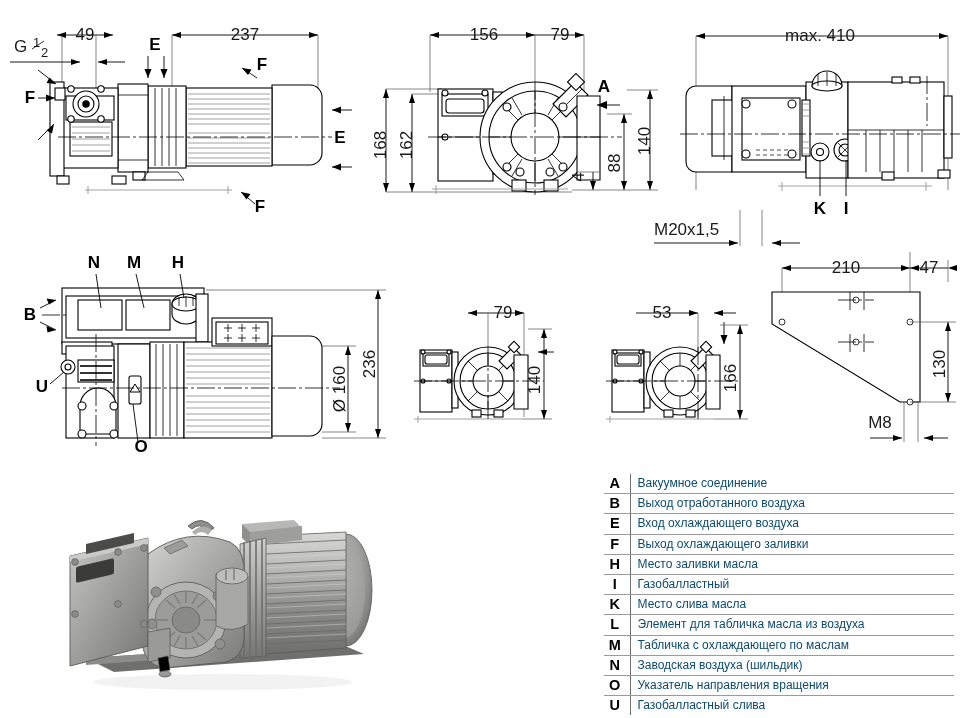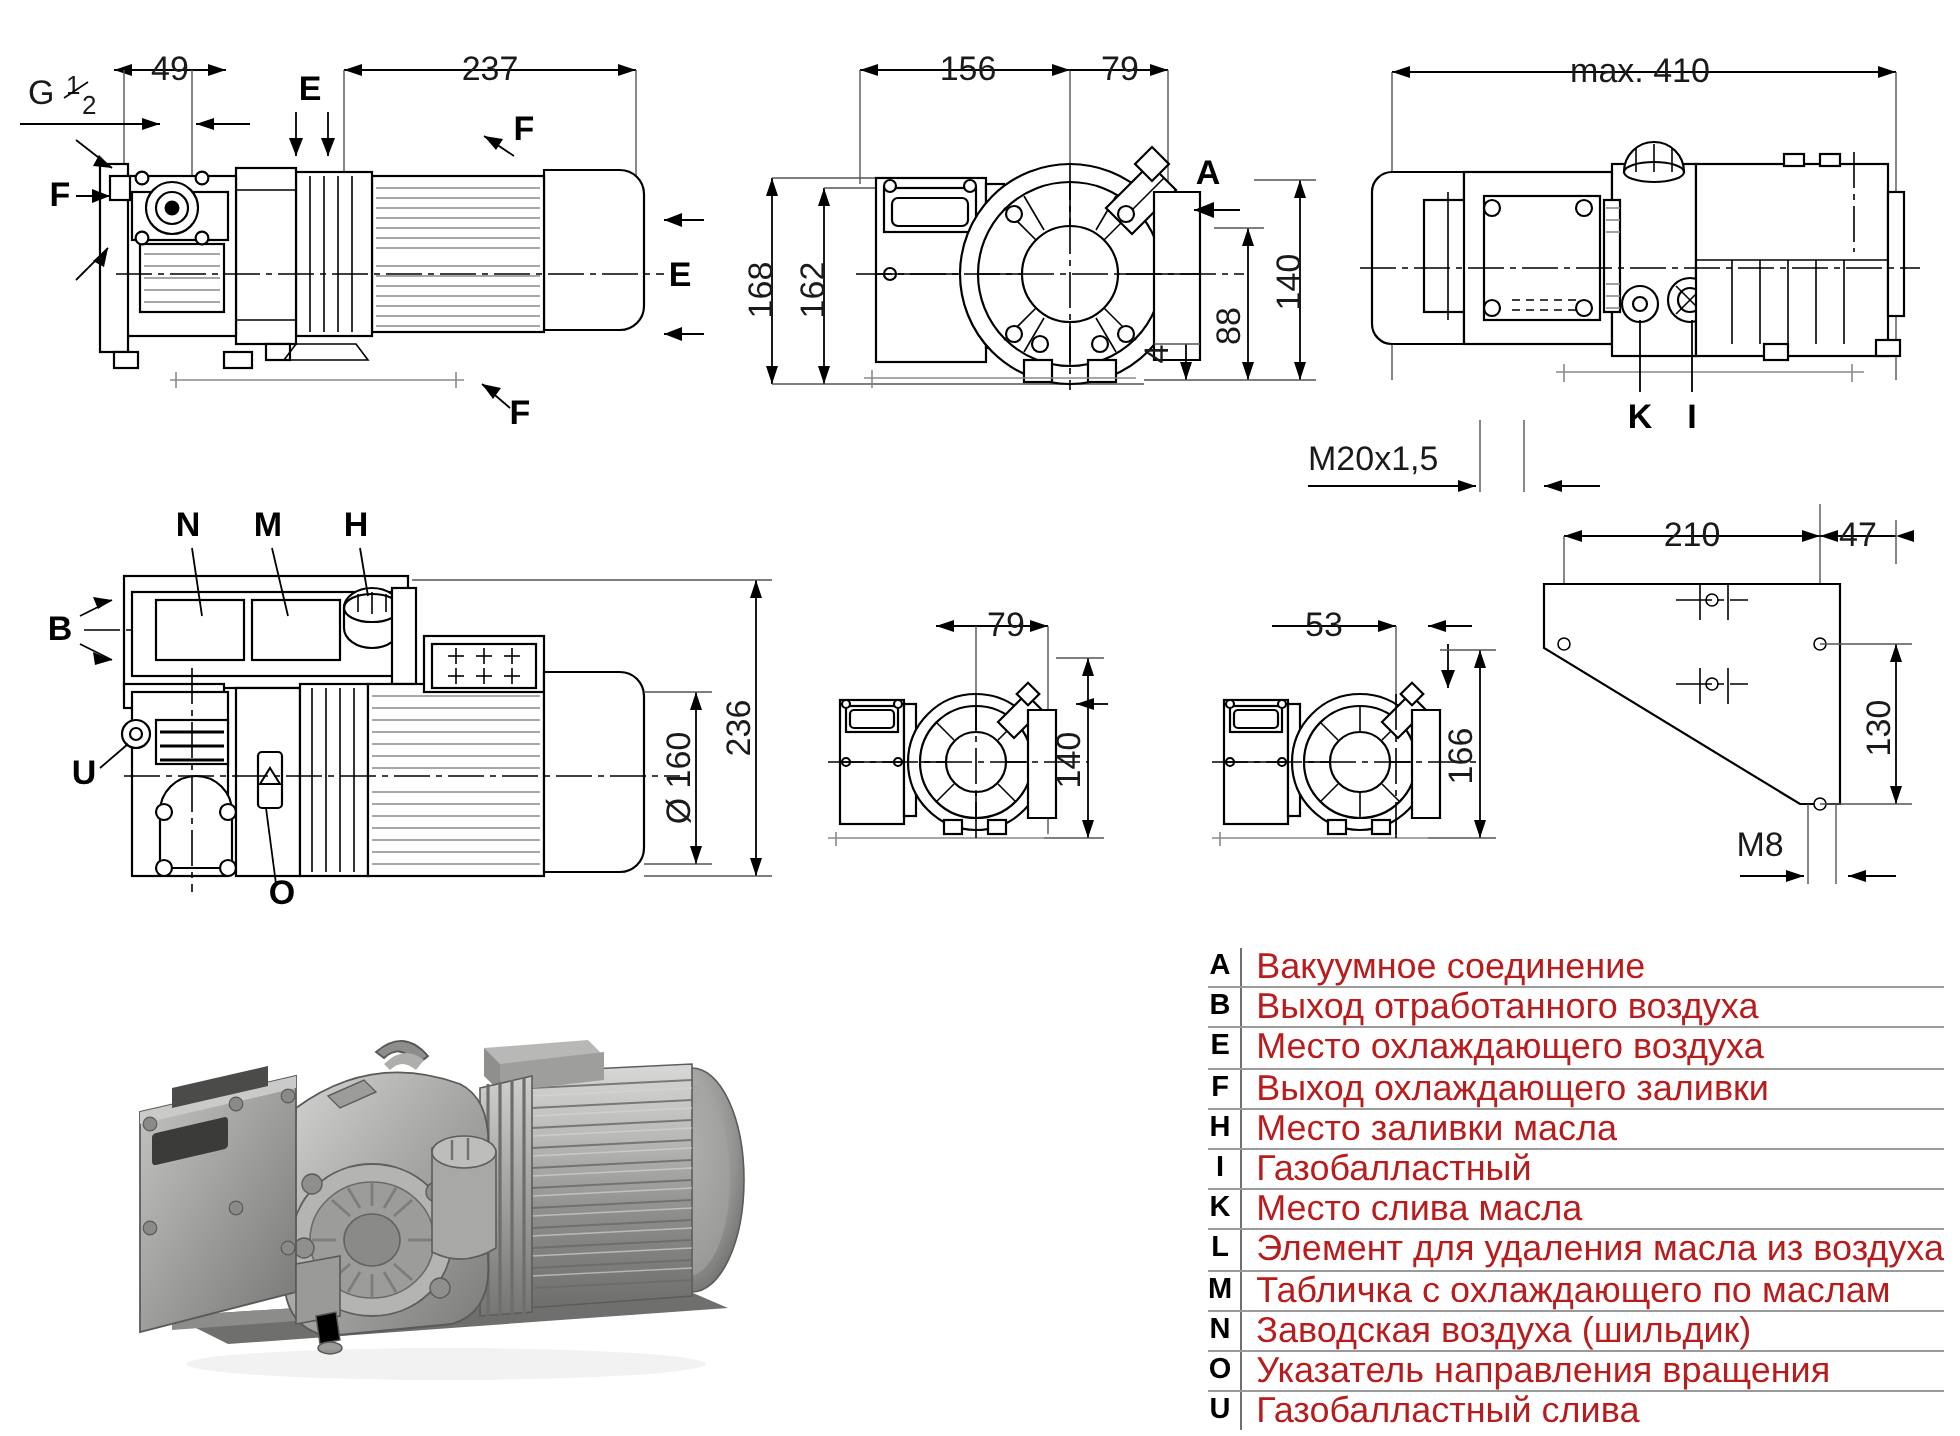--- a/index.html
+++ b/index.html
@@ -68,22 +68,22 @@
     width: 26px;
     text-align: center;
     font-weight: bold;
     font-size: 14.5px;
     color: #000;
     border-right: 1.4px solid #6f6f6f;
     padding-right: 4px;
   }
   #legend td.val {
     padding-left: 7px;
-    font-size: 18px;
-    color: #b91c1c;
+    font-size: 12px;
+    color: #0c4a6e;
     white-space: nowrap;
     margin-left: 28px;
   }
 
   
   #photo { position: absolute; left: 28px; top: 492px; }
 </style>
 </head>
 <body>
 
@@ -878,41 +878,41 @@
         <tr>
           <td class="key">A</td>
           <td class="val">Вакуумное соединение</td>
         </tr>
         <tr>
           <td class="key">B</td>
           <td class="val">Выход отработанного воздуха</td>
         </tr>
         <tr>
           <td class="key">E</td>
-          <td class="val">Место охлаждающего воздуха</td>
+          <td class="val">Вход охлаждающего воздуха</td>
         </tr>
         <tr>
           <td class="key">F</td>
           <td class="val">Выход охлаждающего заливки</td>
         </tr>
         <tr>
           <td class="key">H</td>
           <td class="val">Место заливки масла</td>
         </tr>
         <tr>
           <td class="key">I</td>
           <td class="val">Газобалластный</td>
         </tr>
         <tr>
           <td class="key">K</td>
           <td class="val">Место слива масла</td>
         </tr>
         <tr>
           <td class="key">L</td>
-          <td class="val">Элемент для удаления масла из воздуха</td>
+          <td class="val">Элемент для табличка масла из воздуха</td>
         </tr>
         <tr>
           <td class="key">M</td>
           <td class="val">Табличка с охлаждающего по маслам</td>
         </tr>
         <tr>
           <td class="key">N</td>
           <td class="val">Заводская воздуха (шильдик)</td>
         </tr>
         <tr>

